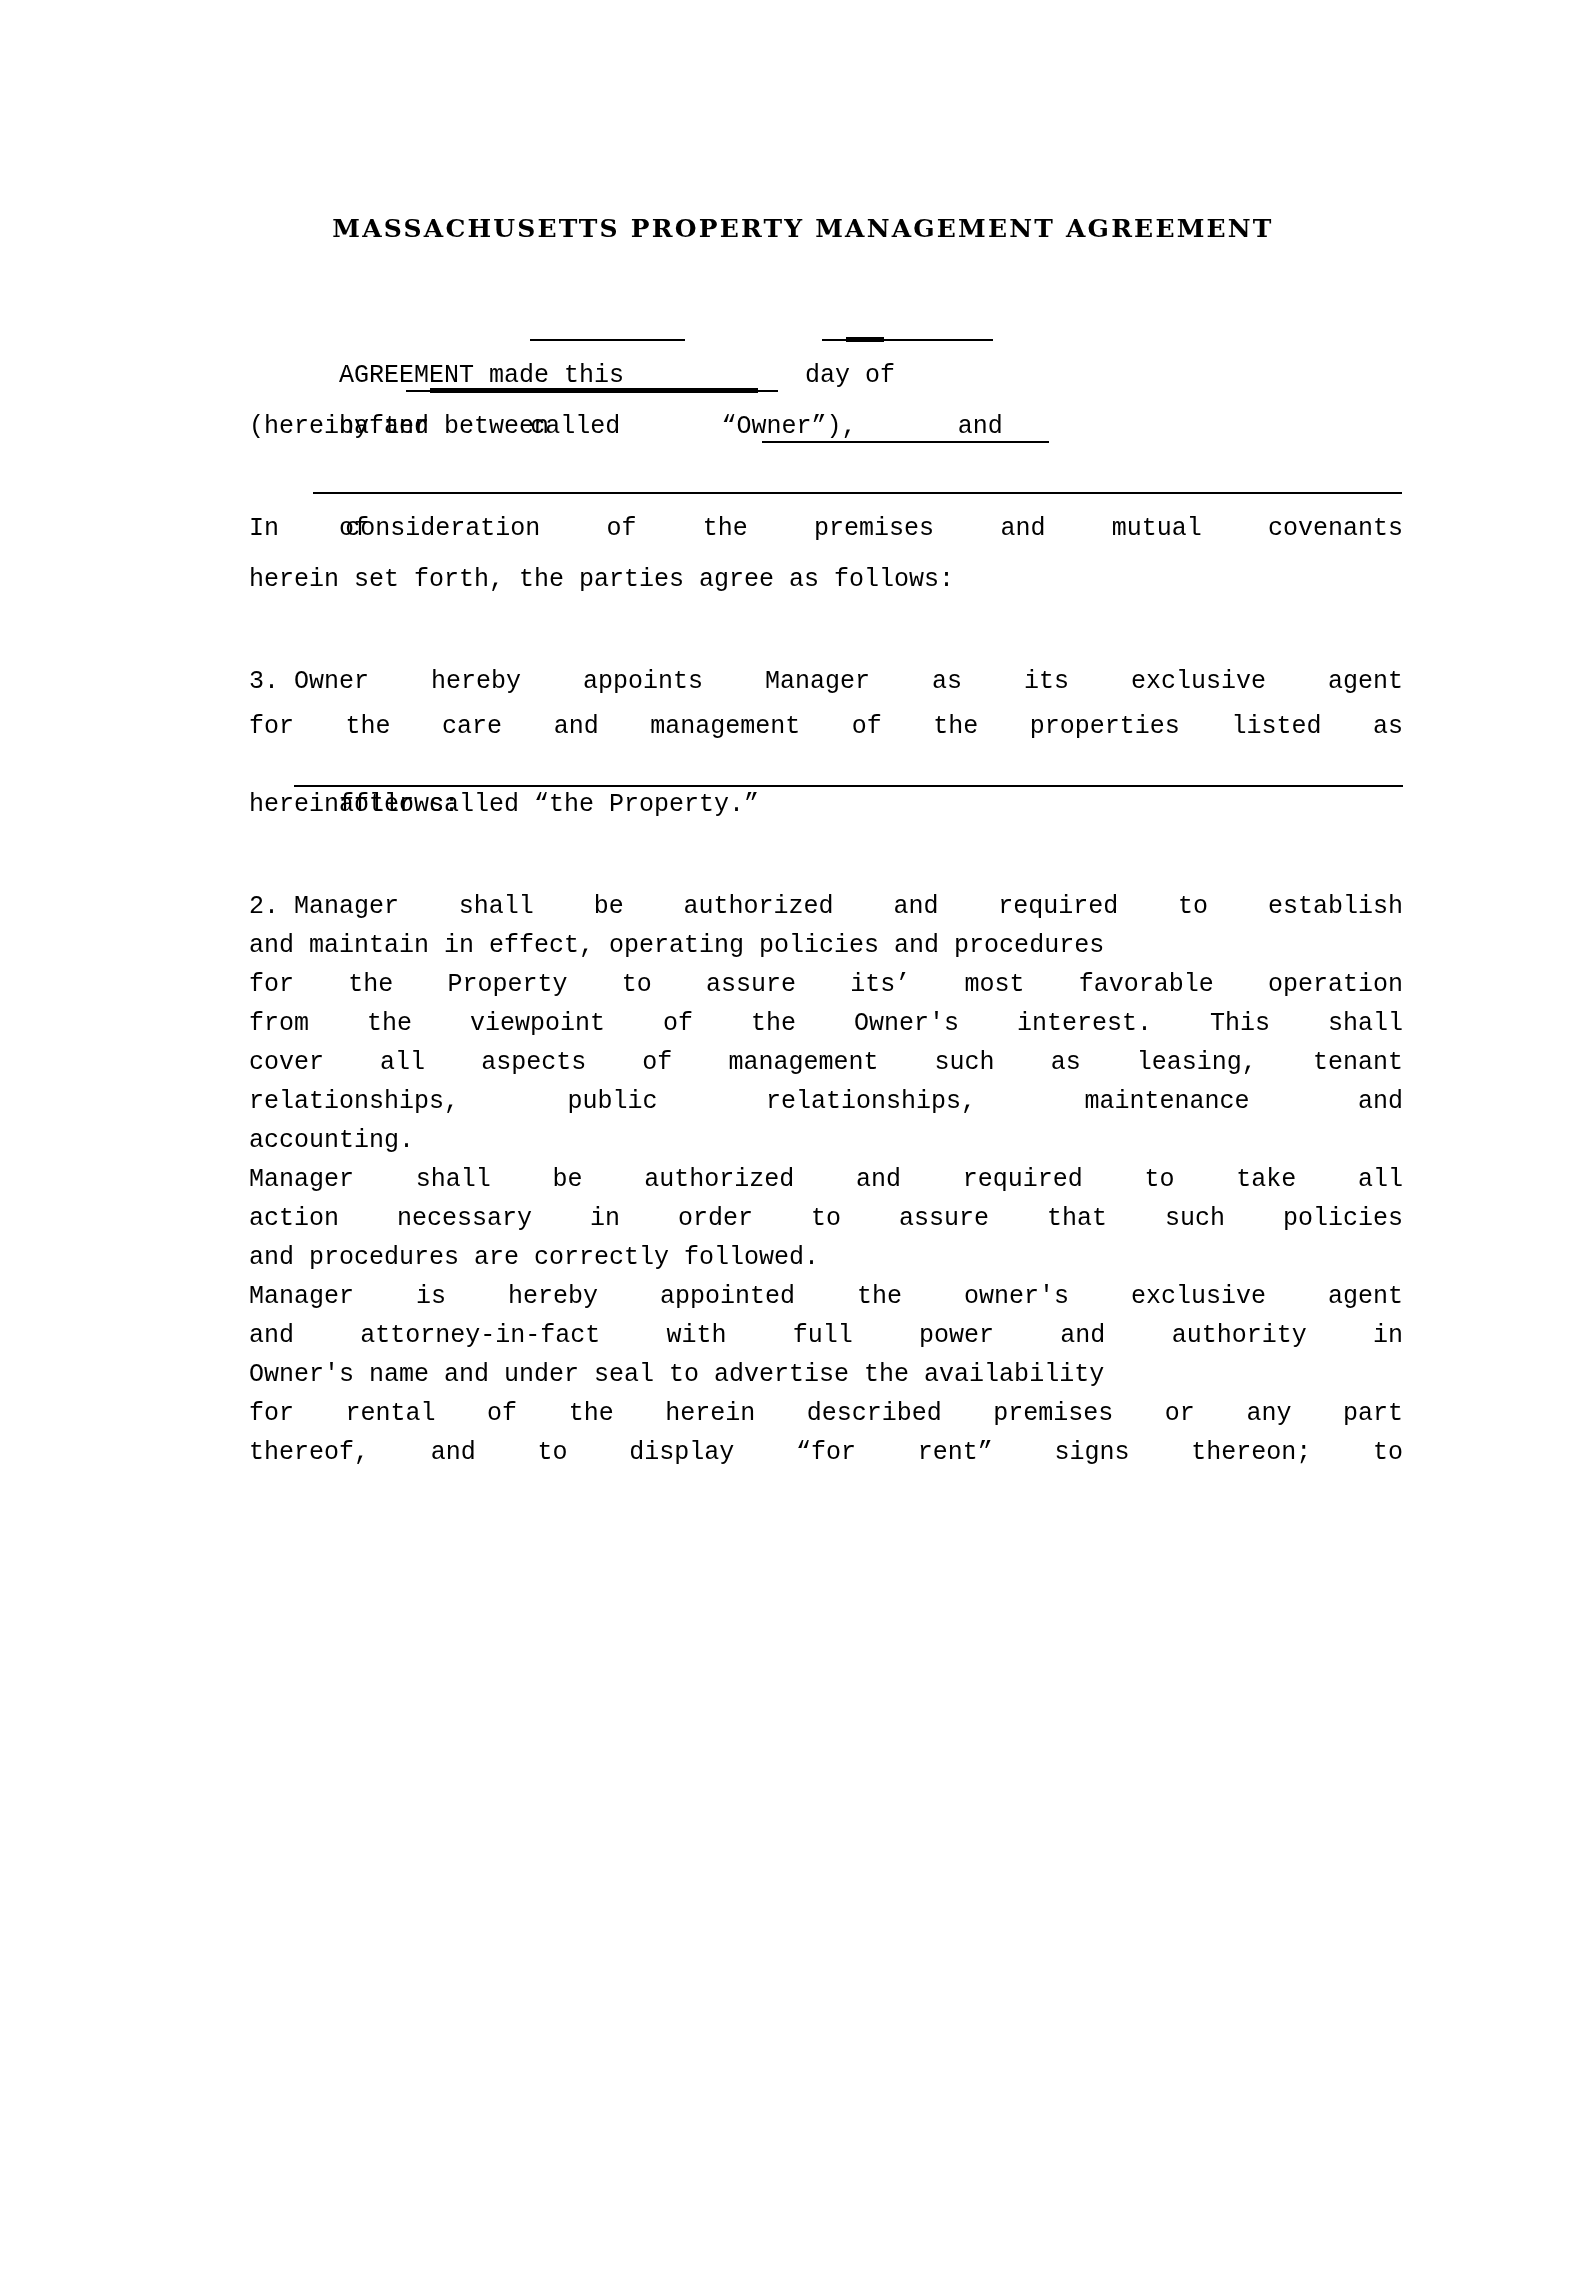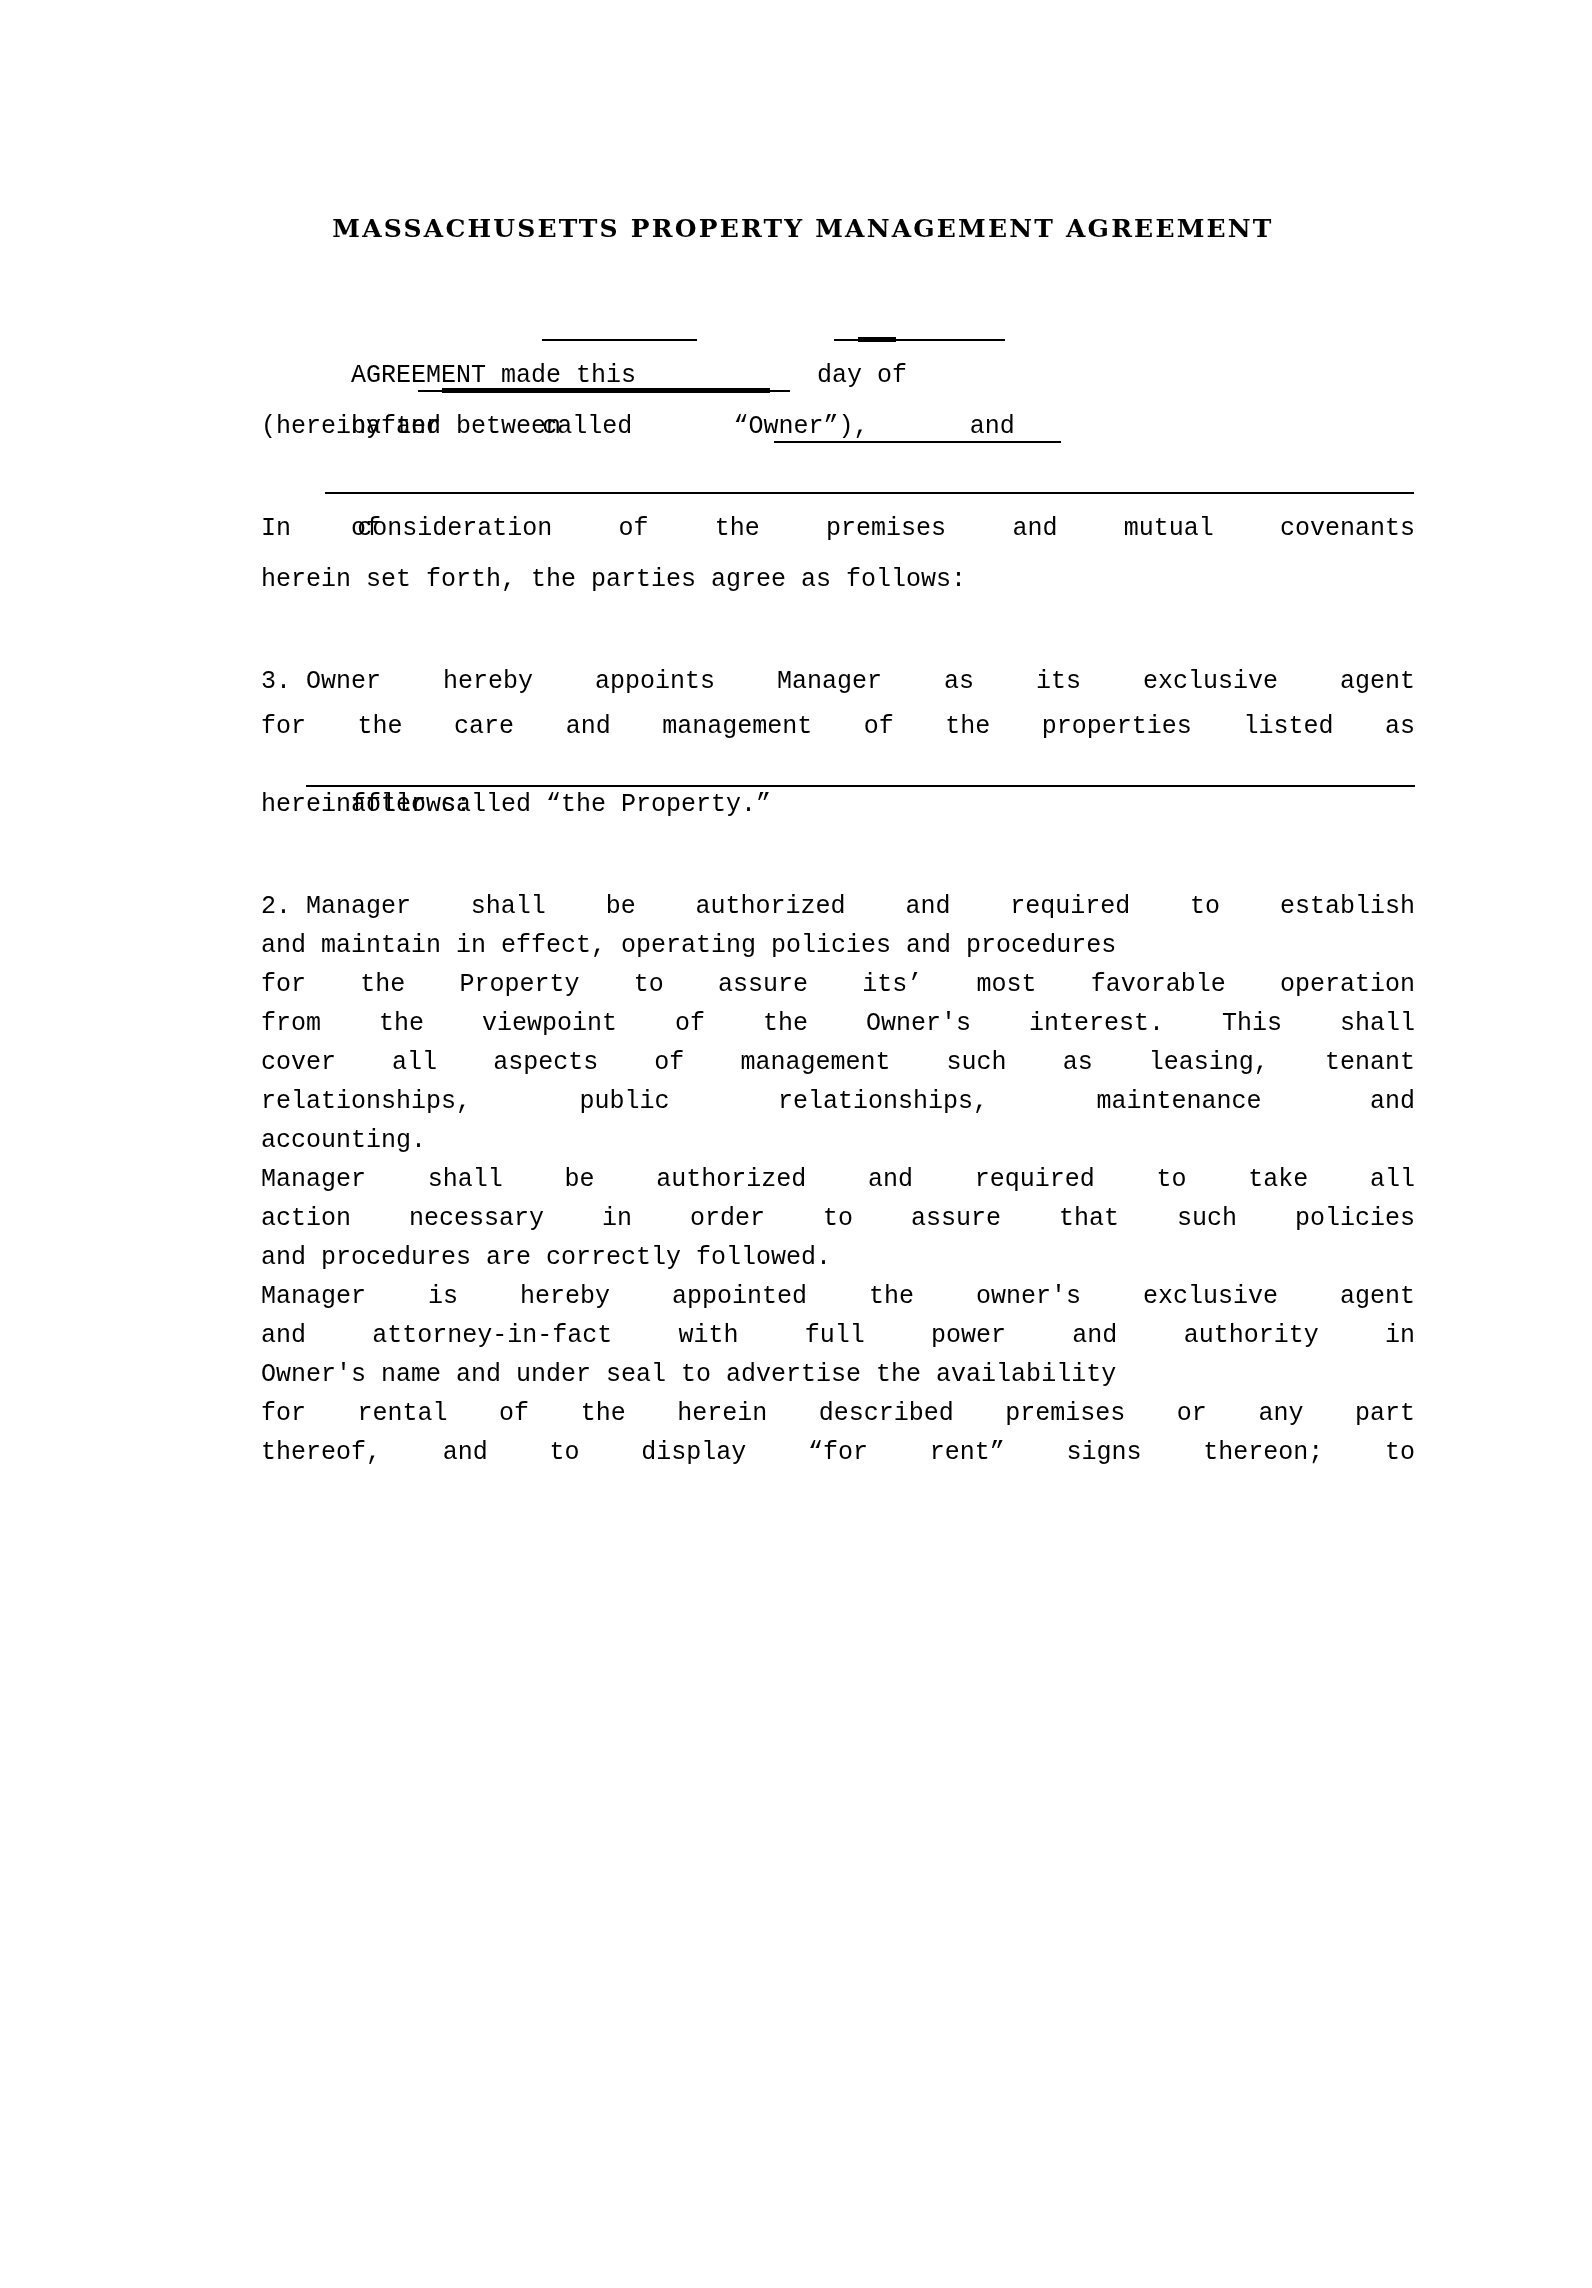--- a/index.html
+++ b/index.html
@@ -29,21 +29,21 @@
     font-weight: bold;
     font-size: 25px;
     letter-spacing: 2.2px;
     white-space: pre;
     padding-left: 7px;
   }
 
   
   .body-block {
     position: absolute;
-    left: 261px;
+    left: 249px;
     top: 299px;
     width: 1154px;
   }
 
   .line {
     position: relative;
     font-size: 25px;
     line-height: 51px;
     height: 51px;
     white-space: pre;

